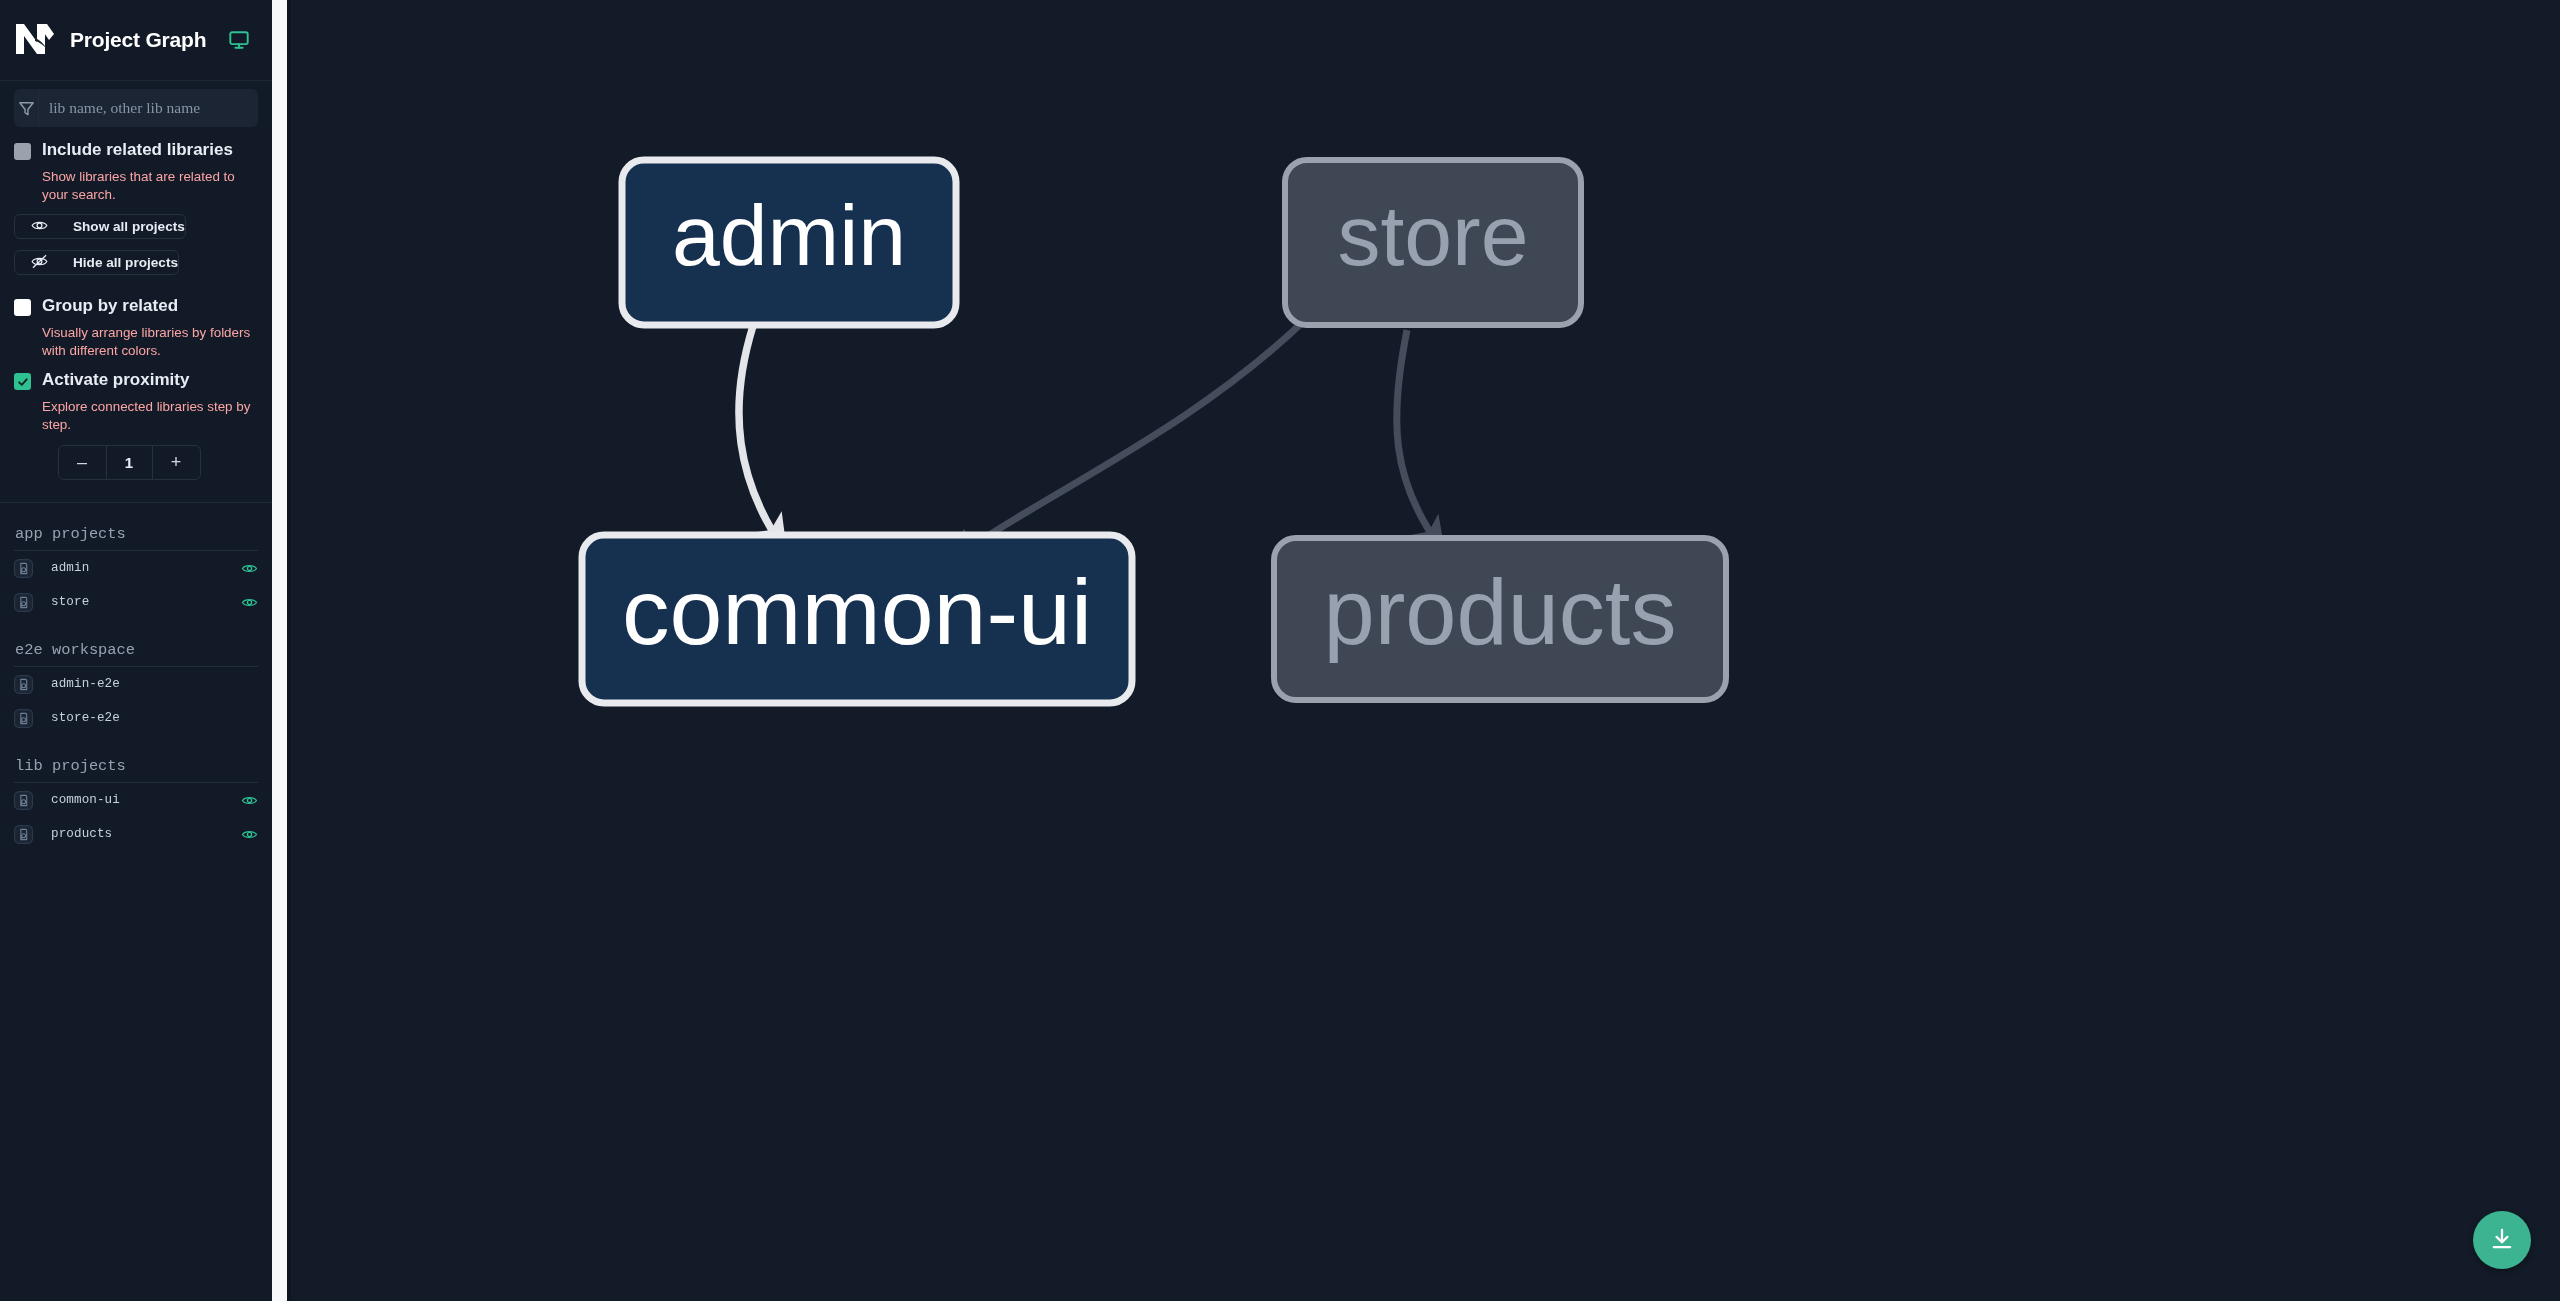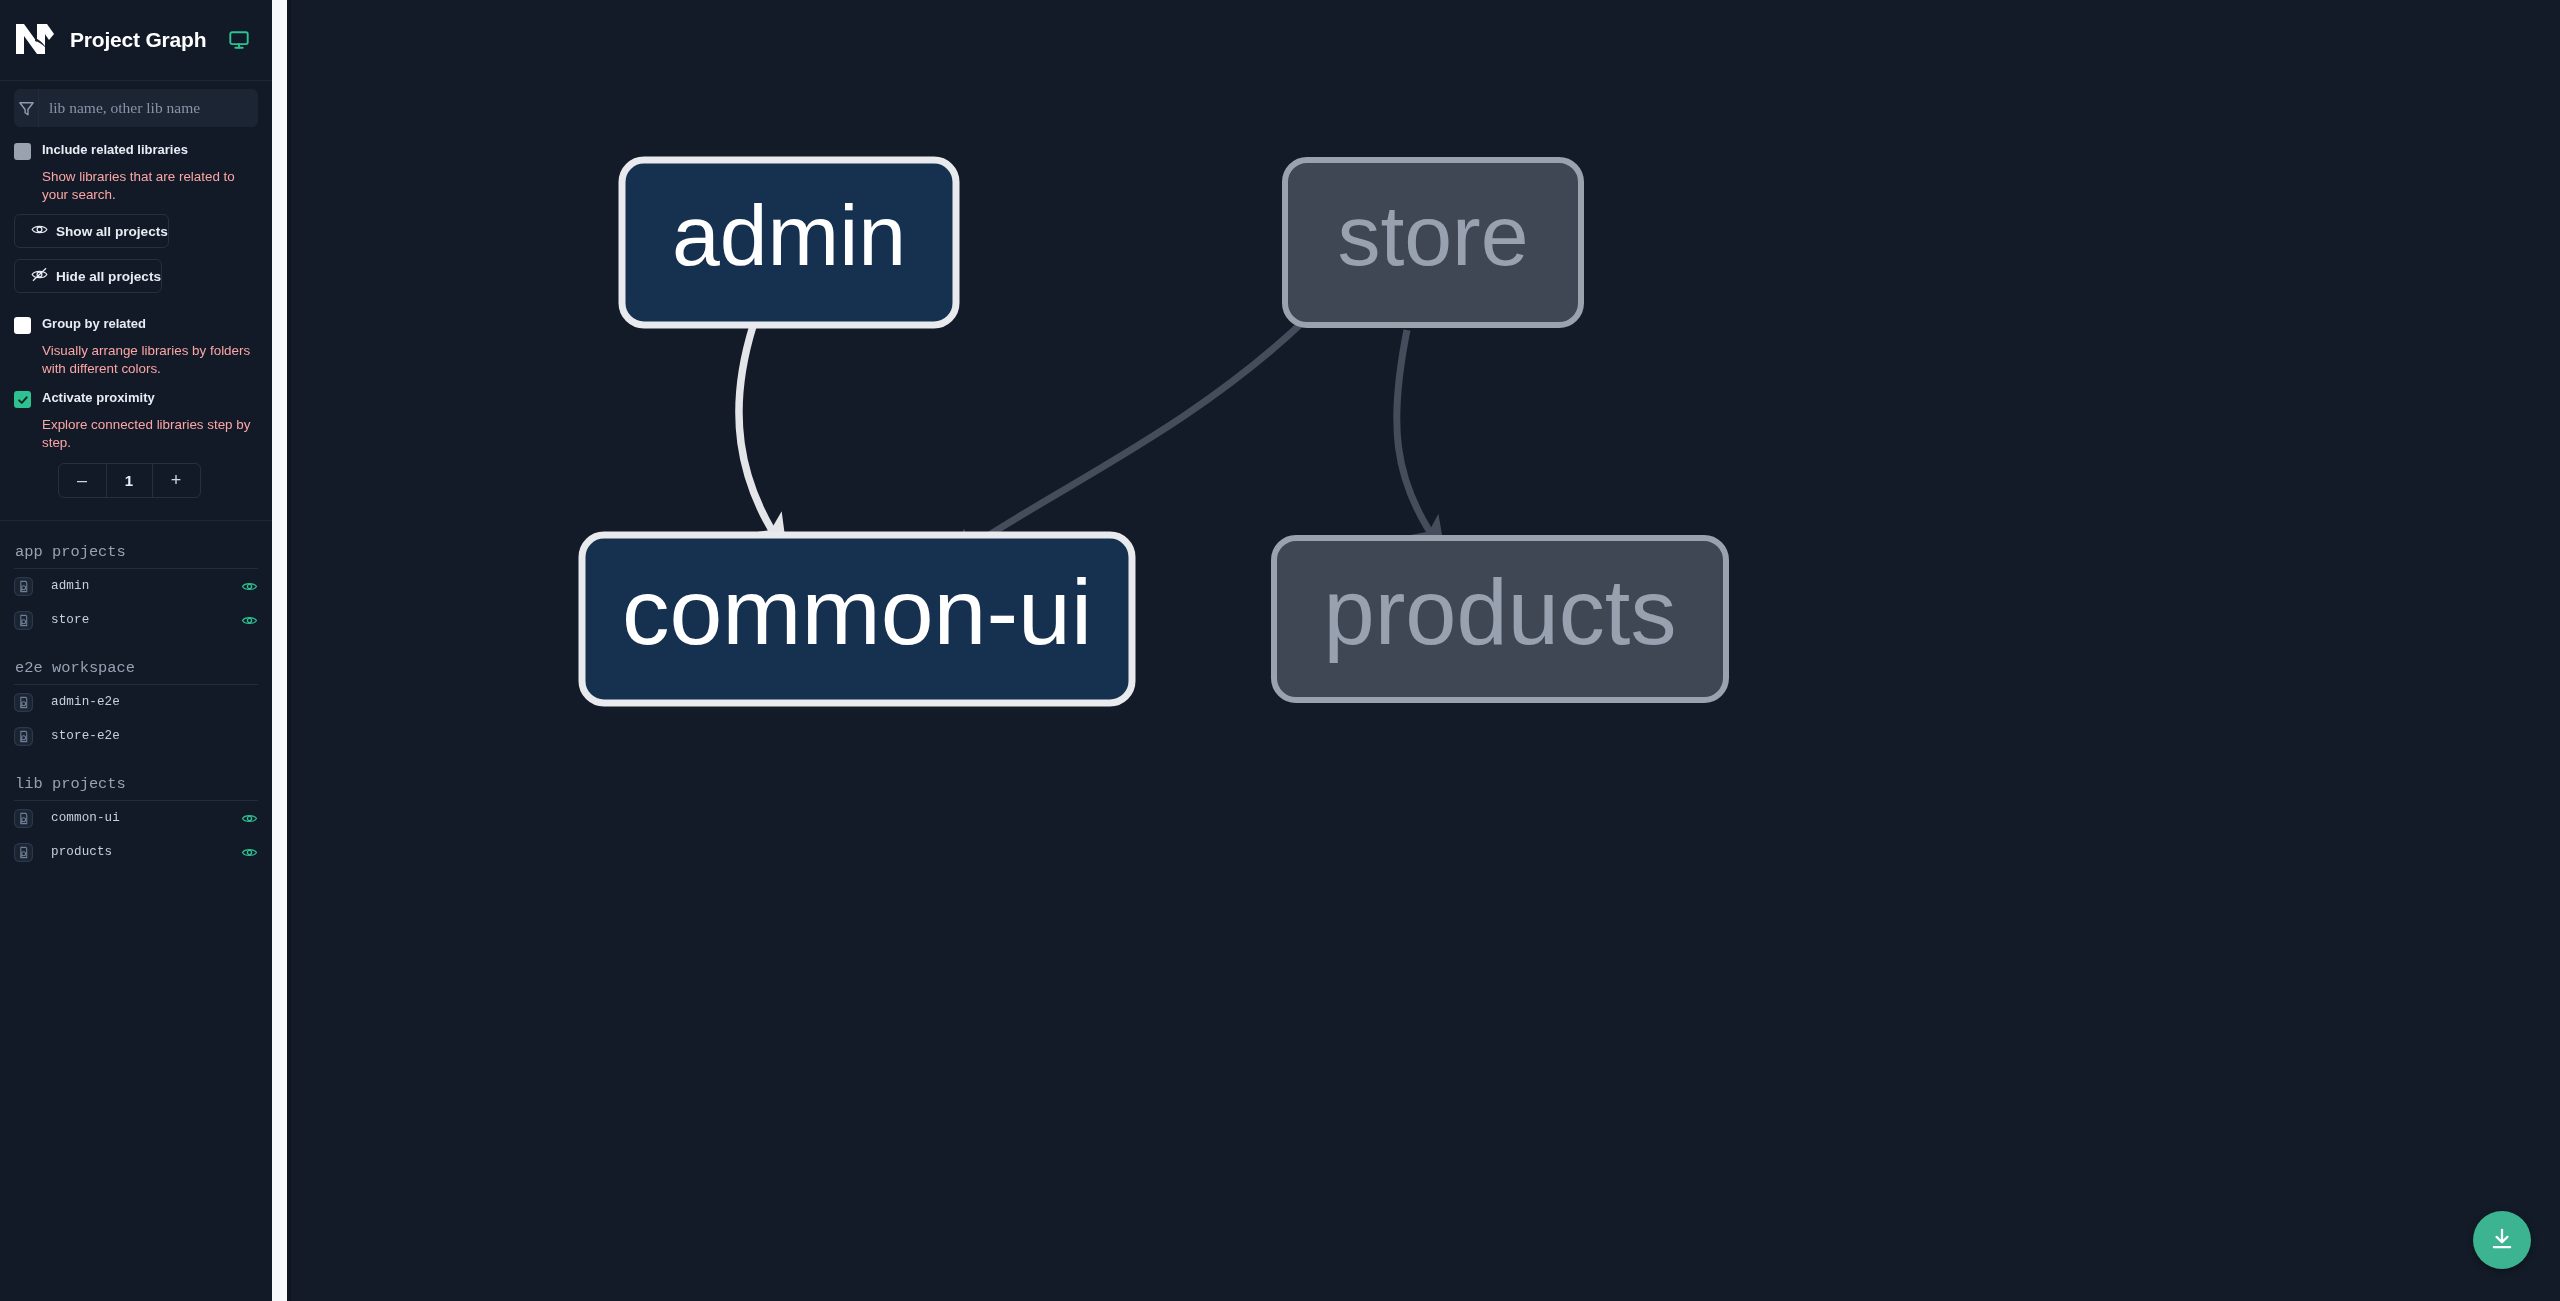--- a/index.html
+++ b/index.html
@@ -77,30 +77,30 @@
   .cbox{
     width:17px;height:17px;flex:0 0 17px;margin-top:2px;
     border-radius:3px;
     background:#9aa2ae;
   }
   .cbox.white{ background:#ffffff; }
   .cbox.checked{
     background:#2ec191;
     display:flex;align-items:center;justify-content:center;
   }
-  .check-text .ct-title{ color:#e8edf4; font-size:13px; font-weight:700; line-height:17px;}
+  .check-text .ct-title{ color:#e8edf4; font-size:17px; font-weight:700; line-height:17px;}
   .check-text .ct-sub{ color:#fca5a5; font-size:13.4px; line-height:17.5px; margin-top:10px;}
 
   .sb-btn{
     margin:11px 14px 0 14px;
-    height:34px;
+    height:25px;
     border:1px solid #27303f;
     border-radius:6px;
     background:transparent;
-    display:flex;align-items:center; gap:8px;
+    display:flex;align-items:center; gap:25px;
     padding-left:16px;
     color:#e7ecf3; font-size:13.6px; font-weight:700;
     cursor:pointer;
     font-family:"Liberation Sans", sans-serif;
   }
 
   .prox-stepper{
     margin:12px 14px 0 0;
     display:flex; justify-content:center;
   }

